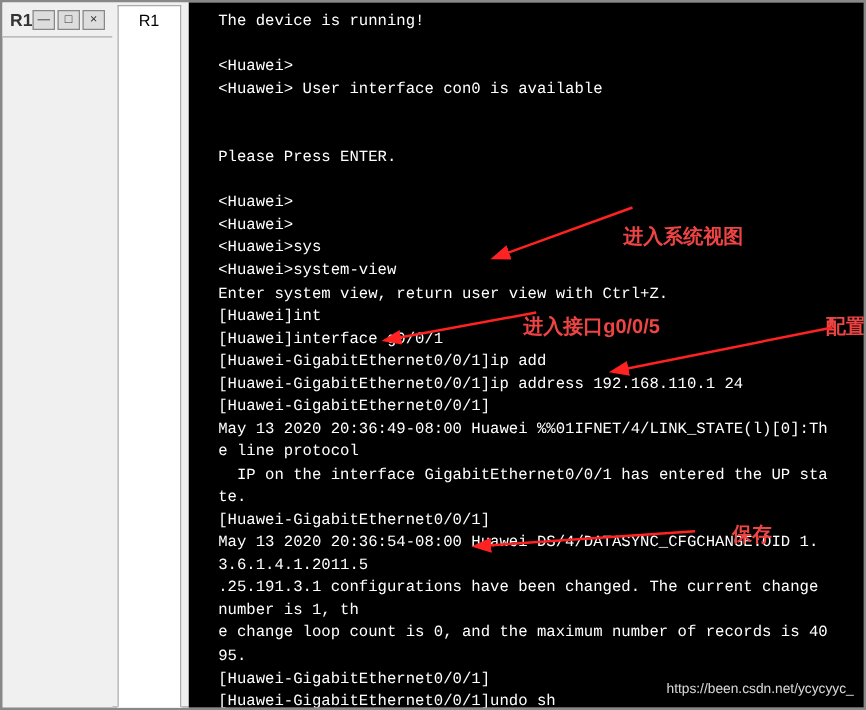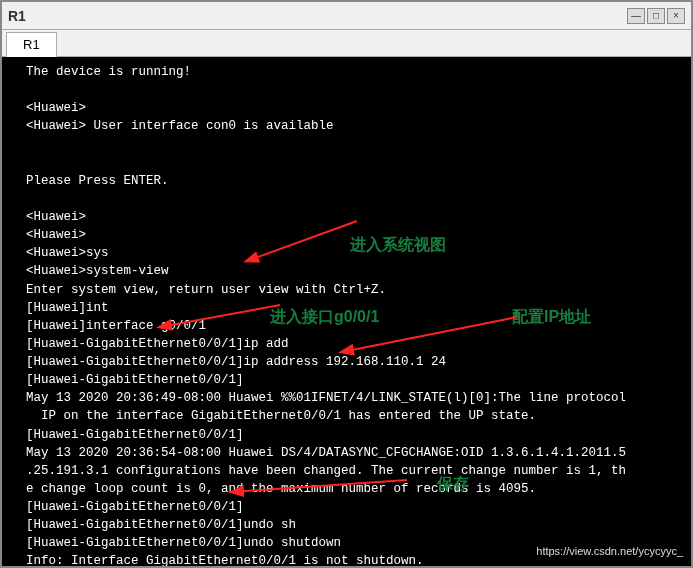--- a/index.html
+++ b/index.html
@@ -3,21 +3,21 @@
   <meta charset="utf-8">
   <style>
     * { margin: 0; padding: 0; box-sizing: border-box; }
     body { width: 693px; height: 568px; background: #c0c0c0; font-family: Arial, sans-serif; }
 
     .window {
       width: 693px;
       height: 568px;
       border: 2px solid #888;
       display: flex;
-      flex-direction: column;
+      flex-direction: row;
       background: #f0f0f0;
     }
 
     .title-bar {
       background: #f0f0f0;
       border-bottom: 1px solid #aaa;
       display: flex;
       align-items: center;
       padding: 4px 6px;
       height: 28px;
@@ -100,21 +100,21 @@
     .annotation-container {
       position: absolute;
       top: 0; left: 0;
       width: 100%;
       height: 100%;
       pointer-events: none;
     }
 
     .annotation {
       position: absolute;
-      color: #15803d;
+      color: #ef4444;
       font-size: 16px;
       font-weight: bold;
       font-family: 'Microsoft YaHei', SimHei, Arial, sans-serif;
       white-space: nowrap;
     }
 
     .watermark {
       position: absolute;
       bottom: 6px;
       right: 8px;
@@ -180,21 +180,21 @@
 
       <svg style="position:absolute;top:154px;left:225px;width:140px;height:60px;overflow:visible;">
         <defs>
           <marker id="arr1" markerWidth="8" markerHeight="8" refX="6" refY="3" orient="auto">
             <path d="M0,0 L0,6 L8,3 z" fill="#ff2222"></path>
           </marker>
         </defs>
         <line x1="130" y1="10" x2="20" y2="50" stroke="#ff2222" stroke-width="2" marker-end="url(#arr1)"></line>
       </svg>
 
-      <div class="annotation" style="top:248px; left:268px;">进入接口g0/0/1</div>
+      <div class="annotation" style="top:248px; left:268px;">进入接口g0/0/5</div>
 
       <svg style="position:absolute;top:240px;left:148px;width:140px;height:50px;overflow:visible;">
         <defs>
           <marker id="arr2" markerWidth="8" markerHeight="8" refX="6" refY="3" orient="auto">
             <path d="M0,0 L0,6 L8,3 z" fill="#ff2222"></path>
           </marker>
         </defs>
         <line x1="130" y1="8" x2="10" y2="30" stroke="#ff2222" stroke-width="2" marker-end="url(#arr2)"></line>
       </svg>
 
@@ -215,15 +215,15 @@
         <defs>
           <marker id="arr4" markerWidth="8" markerHeight="8" refX="6" refY="3" orient="auto">
             <path d="M0,0 L0,6 L8,3 z" fill="#ff2222"></path>
           </marker>
         </defs>
         <line x1="185" y1="8" x2="10" y2="20" stroke="#ff2222" stroke-width="2" marker-end="url(#arr4)"></line>
       </svg>
 
     </div>
 
-    <div class="watermark">https://view.csdn.net/ycycyyc_</div>
+    <div class="watermark">https://been.csdn.net/ycycyyc_</div>
   </div>
 </div>
 
 </body></html>

